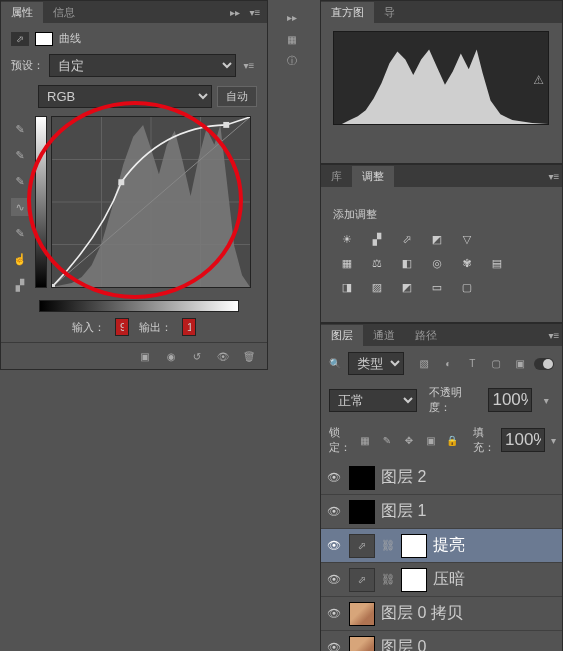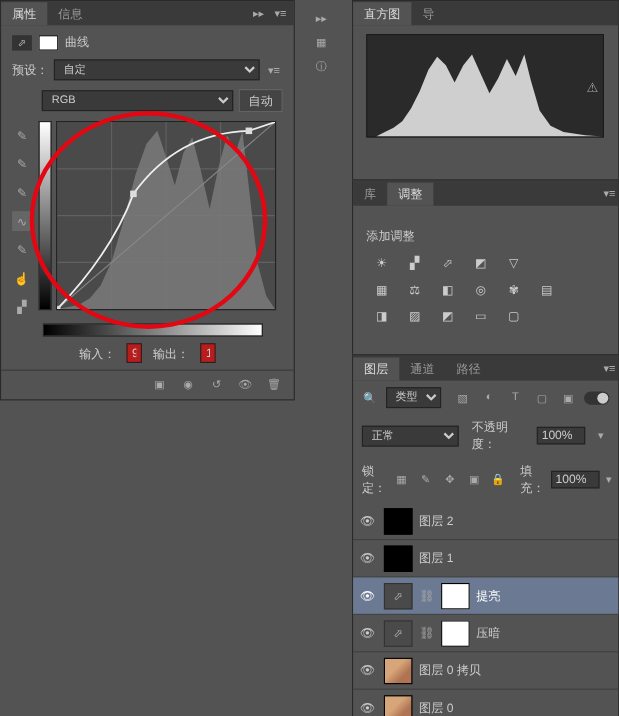--- a/index.html
+++ b/index.html
@@ -9,21 +9,21 @@
 .tab { padding: 3px 10px; cursor: pointer; color: #999; }
 .tab.active { background: #535353; color: #ddd; }
 .tab-sep { flex: 1; }
 .tab-icons { display: flex; gap: 4px; padding-right: 4px; }
 .icon-btn { width: 16px; height: 14px; display: flex; align-items: center; justify-content: center; cursor: pointer; color: #aaa; font-size: 10px; }
 .properties-panel { position: absolute; left: 0; top: 0; width: 268px; }
 .prop-header { display: flex; align-items: center; gap: 6px; padding: 8px 10px 4px; }
 .prop-header .adj-icon { width: 18px; height: 14px; background: #333; display: flex; align-items: center; justify-content: center; font-size: 9px; }
 .prop-header .mask-thumb { width: 18px; height: 14px; background: #fff; border: 1px solid #000; }
 .row { display: flex; align-items: center; gap: 5px; padding: 4px 10px; }
-select { background: #3a3a3a; color: #ccc; border: 1px solid #222; padding: 2px 4px; font-size: 10px; }
+select { background: #3a3a3a; color: #ccc; border: 1px solid #222; padding: 2px 4px; font-size: 13px; }
 .auto-btn { background: #444; color: #ccc; border: 1px solid #666; padding: 2px 8px; font-size: 11px; cursor: pointer; }
 .curves-area { display: flex; padding: 4px 8px; gap: 4px; }
 .curve-tools { display: flex; flex-direction: column; gap: 8px; width: 22px; align-items: center; padding-top: 4px; }
 .curve-tool { width: 18px; height: 18px; display: flex; align-items: center; justify-content: center; cursor: pointer; color: #aaa; }
 .curve-tool.active { background: #666; }
 .gradient-v { width: 12px; height: 172px; background: linear-gradient(to bottom, #fff, #000); border: 1px solid #222; }
 .curve-graph-wrap { position: relative; }
 .curve-graph { width: 200px; height: 172px; background: #4a4a4a; border: 1px solid #222; position: relative; }
 .gradient-h { width: 200px; height: 12px; background: linear-gradient(to right, #000, #fff); border: 1px solid #222; margin-top: 2px; margin-left: 38px; }
 .io-row { display: flex; align-items: center; justify-content: center; gap: 10px; padding: 6px 6px; }
@@ -38,33 +38,33 @@
 .adj-body { padding: 20px 12px; }
 .adj-title { margin-bottom: 8px; color: #ccc; }
 .adj-icons-row { display: flex; gap: 10px; margin: 6px 4px; }
 .adj-icon-btn { width: 20px; height: 18px; display: flex; align-items: center; justify-content: center; cursor: pointer; color: #ccc; }
 .layers-panel { }
 .layers-controls { padding: 6px 8px; display: flex; align-items: center; gap: 6px; flex-wrap: wrap; }
 .filter-row { display: flex; align-items: center; gap: 6px; width: 100%; }
 .filter-icons { display: flex; gap: 8px; margin-left: 6px; }
 .blend-row { display: flex; align-items: center; gap: 6px; width: 100%; margin-top: 4px; }
 .blend-row .spacer { flex: 1; }
-.pct-input { width: 44px; background: #3a3a3a; border: 1px solid #222; color: #ccc; padding: 1px 3px; font-size: 11px; }
+.pct-input { width: 44px; background: #3a3a3a; border: 1px solid #222; color: #ccc; padding: 1px 3px; font-size: 17px; }
 .lock-row { display: flex; align-items: center; gap: 6px; width: 100%; margin-top: 4px; }
 .lock-icons { display: flex; gap: 6px; }
 .layer-list { }
 .layer-item { display: flex; align-items: center; height: 34px; border-bottom: 1px solid #404040; padding: 0 4px; gap: 6px; cursor: pointer; }
 .layer-item.selected { background: #6b7a92; color: #fff; }
 .eye { width: 18px; text-align: center; cursor: pointer; }
 .thumb { width: 26px; height: 24px; border: 1px solid #000; background: #000; }
 .thumb.white { background: #fff; }
 .thumb.image { background: linear-gradient(135deg, #d7a57a 40%, #b07452 70%); position: relative; }
 .adj-thumb { width: 26px; height: 24px; border: 1px solid #333; background: #4a4a4a; display: flex; align-items: center; justify-content: center; font-size: 10px; color: #bbb; }
 .link-icon { color: #aaa; font-size: 11px; }
-.layer-name { flex: 1; font-size: 11px; }
+.layer-name { flex: 1; font-size: 16px; }
 .toggle { width: 24px; height: 12px; background: #333; border-radius: 6px; position: relative; }
 .toggle::after { content: ""; position: absolute; width: 10px; height: 10px; background: #ccc; border-radius: 50%; top: 1px; right: 1px; }
 .tool-strip { position: absolute; left: 274px; top: 0; width: 36px; display: flex; flex-direction: column; align-items: center; gap: 8px; padding-top: 10px; }
 .watermark { position: absolute; right: 10px; top: 6px; font-size: 9px; color: #888; letter-spacing: 1px; }
 .red-circle { position: absolute; border: 4px solid #e30613; border-radius: 50%; pointer-events: none; }
 </style>
 </head>
 <body>
 
 <div class="watermark">思缘设计论坛  WWW.MISSYUAN.COM</div>

